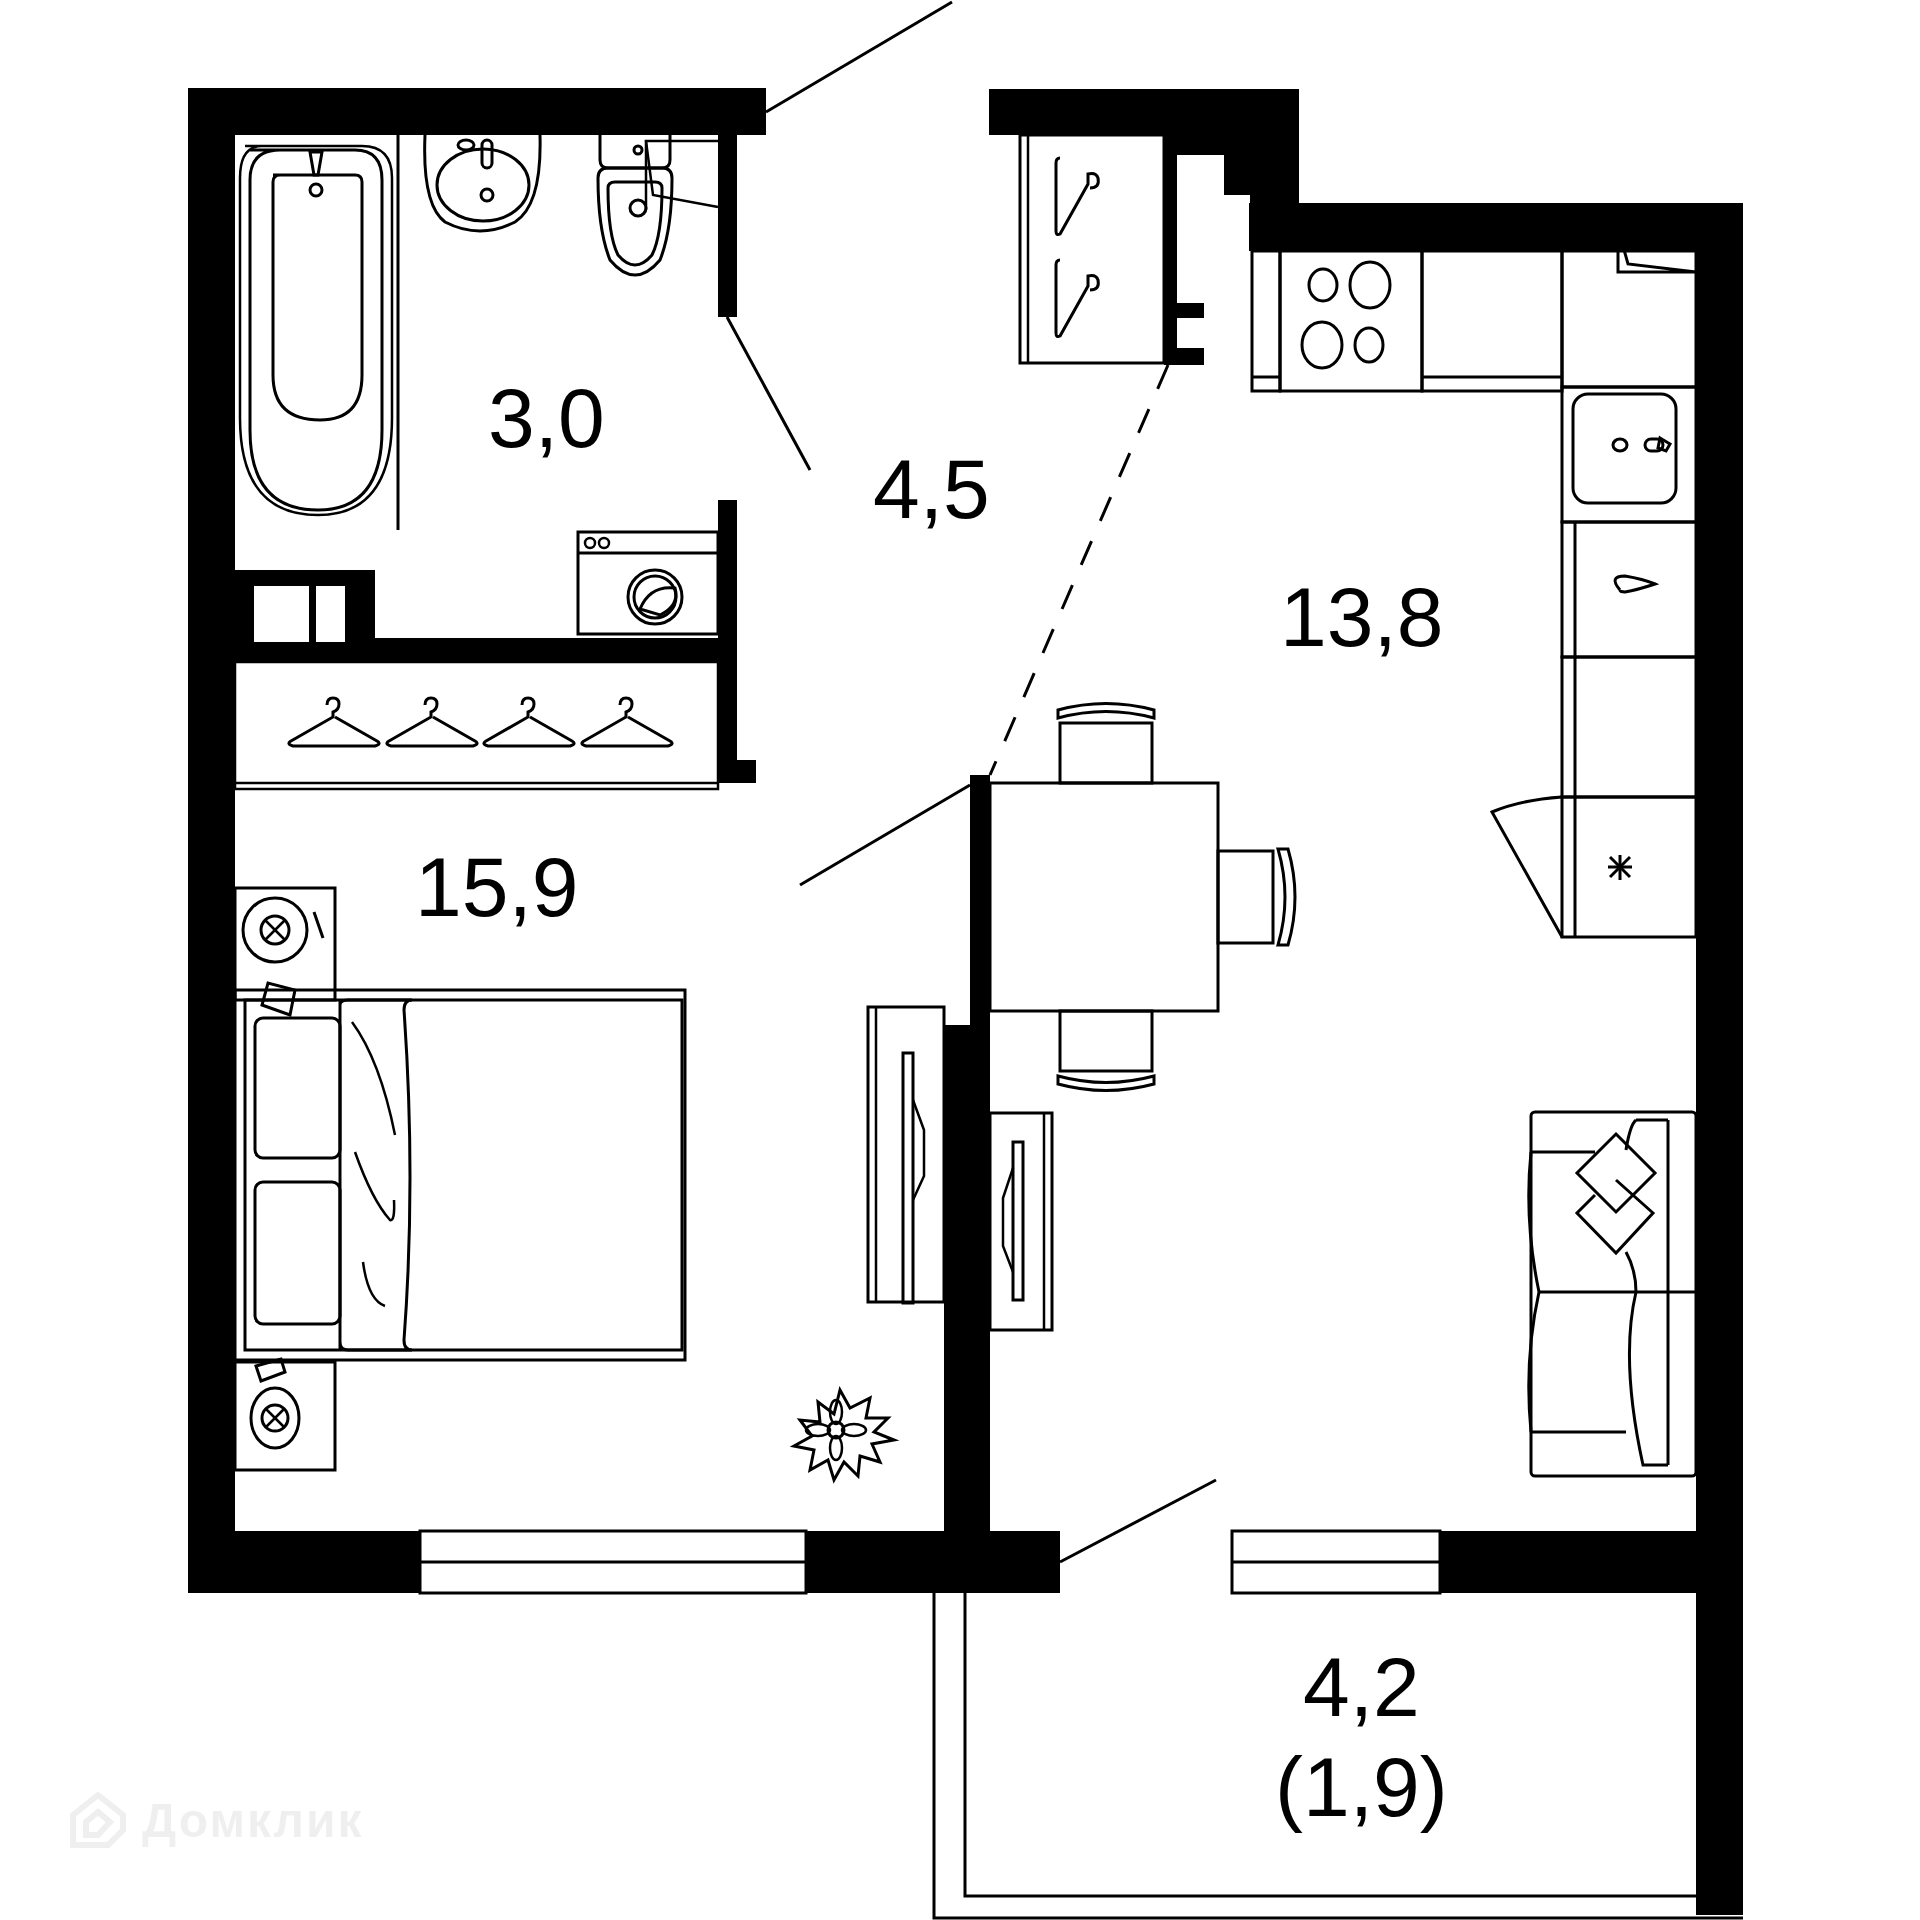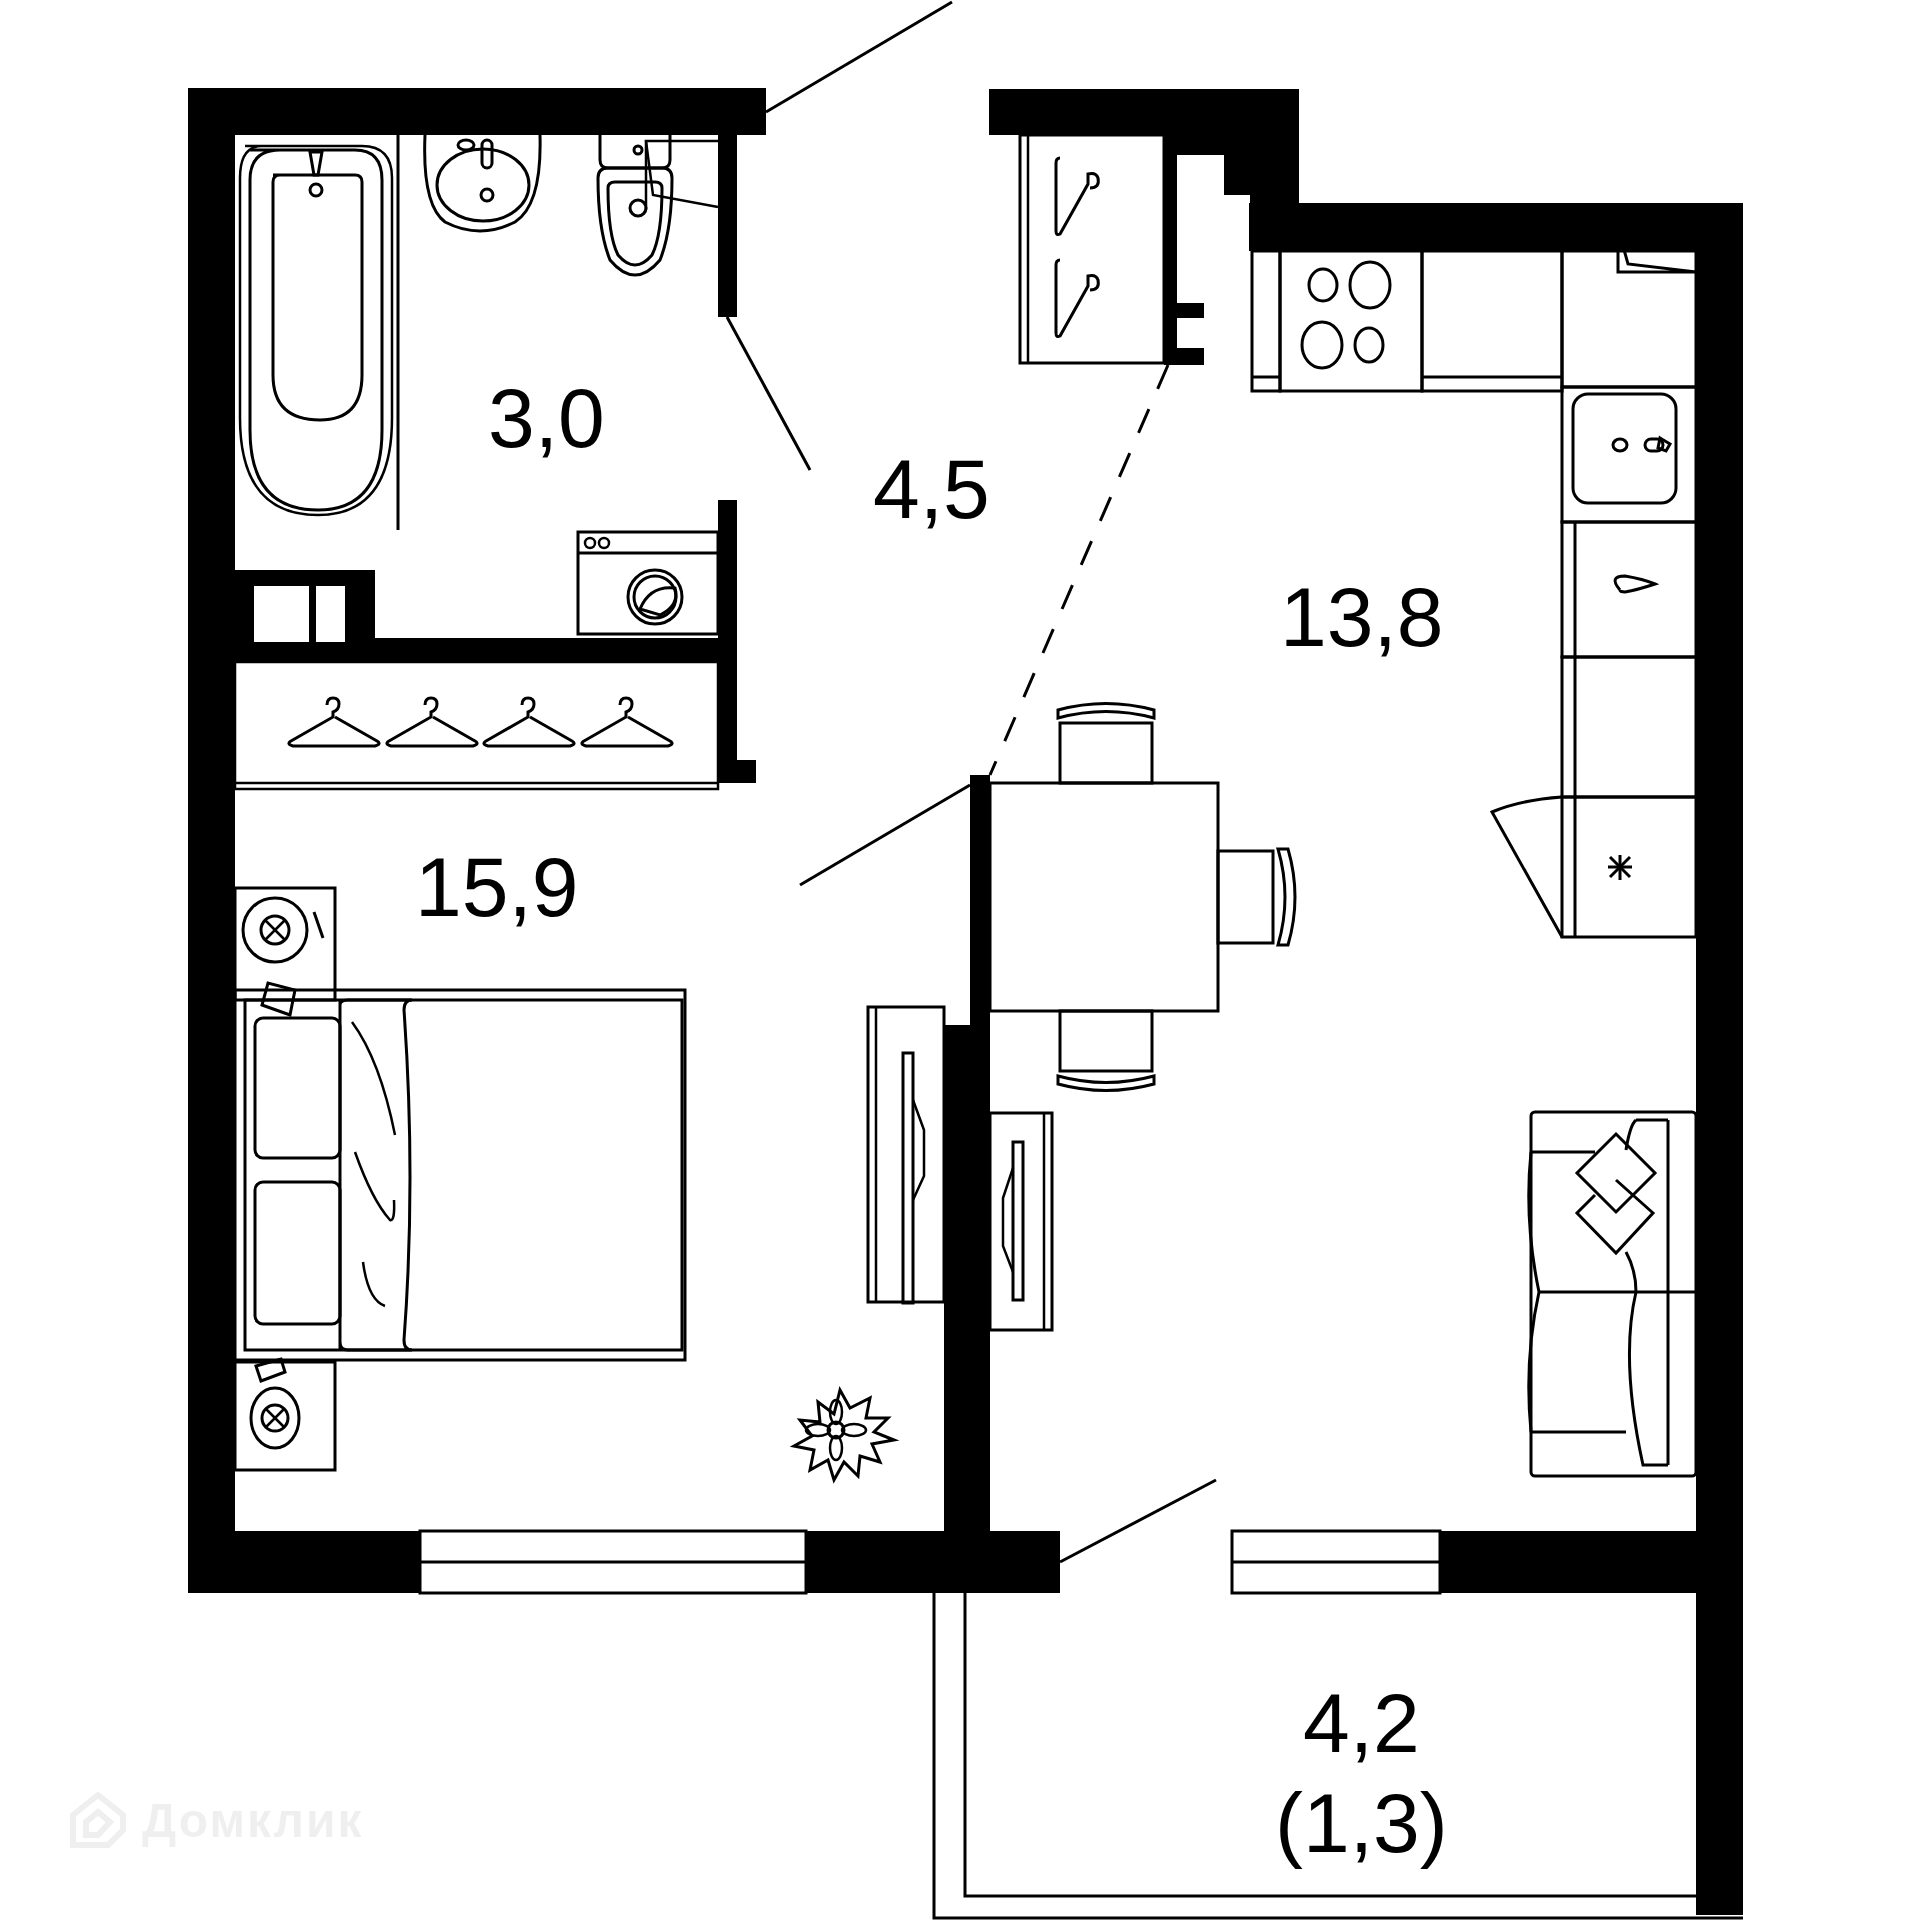--- a/index.html
+++ b/index.html
@@ -7,21 +7,21 @@
     #plan { position: absolute; left: 0; top: 0; width: 1920px; height: 1920px; }
     .wall { fill: #000000; }
     .ln { fill: none; stroke: #000000; stroke-width: 3; }
     .ln2 { fill: #ffffff; stroke: #000000; stroke-width: 3; }
     .thin { fill: none; stroke: #000000; stroke-width: 2.5; }
     .dash { fill: none; stroke: #000000; stroke-width: 3; stroke-dasharray: 26 22; }
     .area-label {
       position: absolute; font-family: "Liberation Sans", sans-serif; font-size: 84px;
       color: #000000; line-height: 1; white-space: nowrap; text-align: center;
     }
-    .balcony-label { line-height: 1.12; margin-top: 36px; }
+    .balcony-label { line-height: 1.12; }
     .watermark {
       position: absolute; left: 68px; top: 1790px; display: flex; align-items: center; gap: 14px;
       opacity: 0.06;
     }
     .watermark-text { font-family: "Liberation Sans", sans-serif; font-size: 48px; font-weight: bold; color: #000; letter-spacing: 2px; }
   </style>
 </head>
 <body>
 
 <svg id="plan" viewBox="0 0 1920 1920" xmlns="http://www.w3.org/2000/svg">
@@ -241,20 +241,20 @@
     <path class="ln" d="M1616,1134 L1655,1173 L1616,1212 L1577,1173 Z"></path>
     <path class="ln" d="M1616,1180 L1653,1213 L1616,1253 L1577,1213 L1595,1195"></path>
   </g>
 </svg>
 
 <div class="area-label" style="left:488px; top:376px;">3,0</div>
 <div class="area-label" style="left:873px; top:447px;text-align:center;">4,5</div>
 <div class="area-label" style="left:415px; top:845px;">15,9</div>
 <div class="area-label" style="left:1280px; top:575px;">13,8</div>
 <div class="area-label balcony-label" style="left:1303px; top:1640px;">4,2</div>
-<div class="area-label balcony-label" style="left:1275px; top:1740px;">(1,3)</div>
+<div class="area-label balcony-label" style="left:1275px; top:1740px;">(1,9)</div>
 
 <div class="watermark">
   <svg width="60" height="60" viewBox="0 0 60 60">
     <path d="M5,25 L30,5 L55,25 L55,40 L40,55 L5,55 Z M18,32 L30,22 L42,32 L30,45 L18,45 Z" fill="none" stroke="#000" stroke-width="6"></path>
   </svg>
   <span class="watermark-text">Домклик</span>
 </div>
 
 </body></html>

